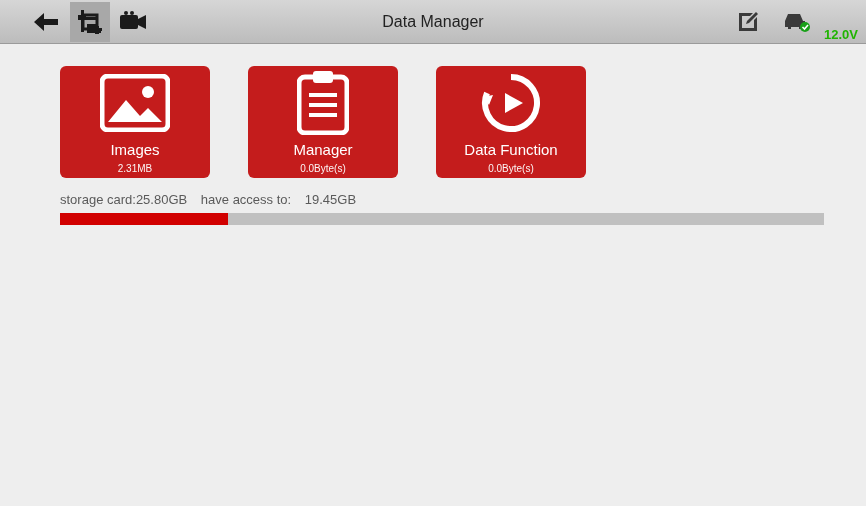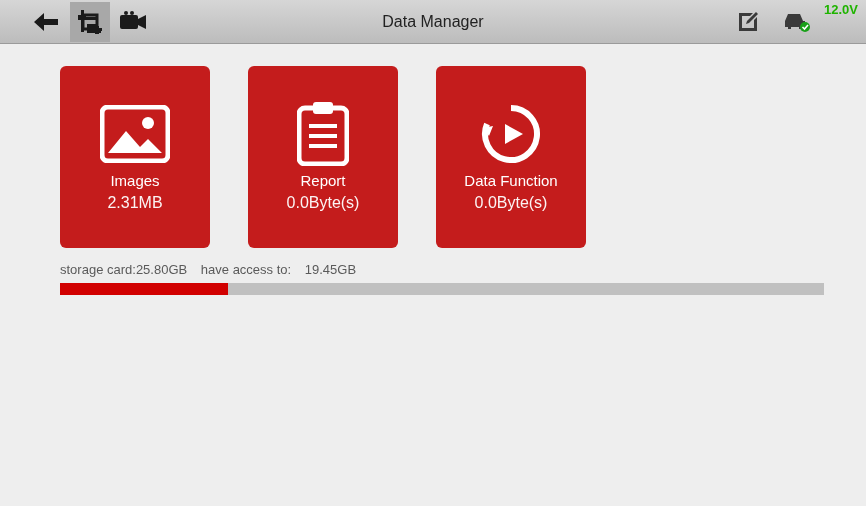--- a/index.html
+++ b/index.html
@@ -16,41 +16,41 @@
   }
   .toolbar .left { display: flex; align-items: center; padding-left: 6px; gap: 4px; }
   .toolbar .title {
     position: absolute;
     left: 0; right: 0;
     text-align: center;
     font-size: 16px;
     color: #222;
     pointer-events: none;
   }
-  .toolbar .right { margin-left: auto; display: flex; align-items: flex-start; padding-right: 8px; gap: 8px; }
+  .toolbar .right { margin-left: auto; display: flex; align-items: flex-end; padding-right: 8px; gap: 8px; }
   .tb-btn { width: 40px; height: 40px; display: flex; align-items: center; justify-content: center; cursor: pointer; }
   .tb-btn.active { background: #a8a8a8; }
   .voltage { color: #1fb400; font-size: 13px; font-weight: bold; }
   .content { padding: 22px 60px 0 60px; }
   .grid { display: flex; flex-wrap: wrap; gap: 38px; row-gap: 30px; }
   .tile {
     width: 150px;
-    height: 182px;
+    height: 112px;
     background: #c41c1c;
     border-radius: 6px;
     display: flex;
     flex-direction: column;
     align-items: center;
     justify-content: center;
     color: #fff;
     cursor: pointer;
   }
   .tile .icon { width: 72px; height: 64px; display: flex; align-items: center; justify-content: center; }
   .tile .label { font-size: 15px; margin-top: 6px; }
-  .tile .sub { font-size: 16px; margin-top: 5px; opacity: 0.95; }
+  .tile .sub { font-size: 10px; margin-top: 5px; opacity: 0.95; }
   .storage { padding: 14px 42px 0 60px; }
   .storage-line { font-size: 13px; color: #5a5a5a; }
   .storage-line .sp { display: inline-block; width: 10px; }
   .bar { margin-top: 6px; width: 100%; height: 12px; background: #c0c0c0; position: relative; }
   .bar-fill { position: absolute; left:0; top:0; bottom:0; background: #d10000; }
 </style>
 </head>
 <body>
 
 <div class="toolbar">
@@ -118,21 +118,21 @@
     <div class="tile">
       <div class="icon">
         <svg width="52" height="64" viewBox="0 0 52 64">
           <rect x="2" y="6" width="48" height="56" rx="6" fill="none" stroke="#fff" stroke-width="5"></rect>
           <rect x="16" y="0" width="20" height="12" rx="3" fill="#fff"></rect>
           <rect x="12" y="22" width="28" height="4" fill="#fff"></rect>
           <rect x="12" y="32" width="28" height="4" fill="#fff"></rect>
           <rect x="12" y="42" width="28" height="4" fill="#fff"></rect>
         </svg>
       </div>
-      <div class="label">Report</div>
+      <div class="label">Manager</div>
       <div class="sub">0.0Byte(s)</div>
     </div>
 
     <div class="tile">
       <div class="icon">
         <svg width="64" height="64" viewBox="0 0 64 64">
           <path d="M32 6 a26 26 0 1 1 -24 16" fill="none" stroke="#fff" stroke-width="6"></path>
           <path d="M4 26 l10 -2 -4 10 z" fill="#fff"></path>
           <path d="M26 22 L44 32 L26 42 Z" fill="#fff"></path>
         </svg>

